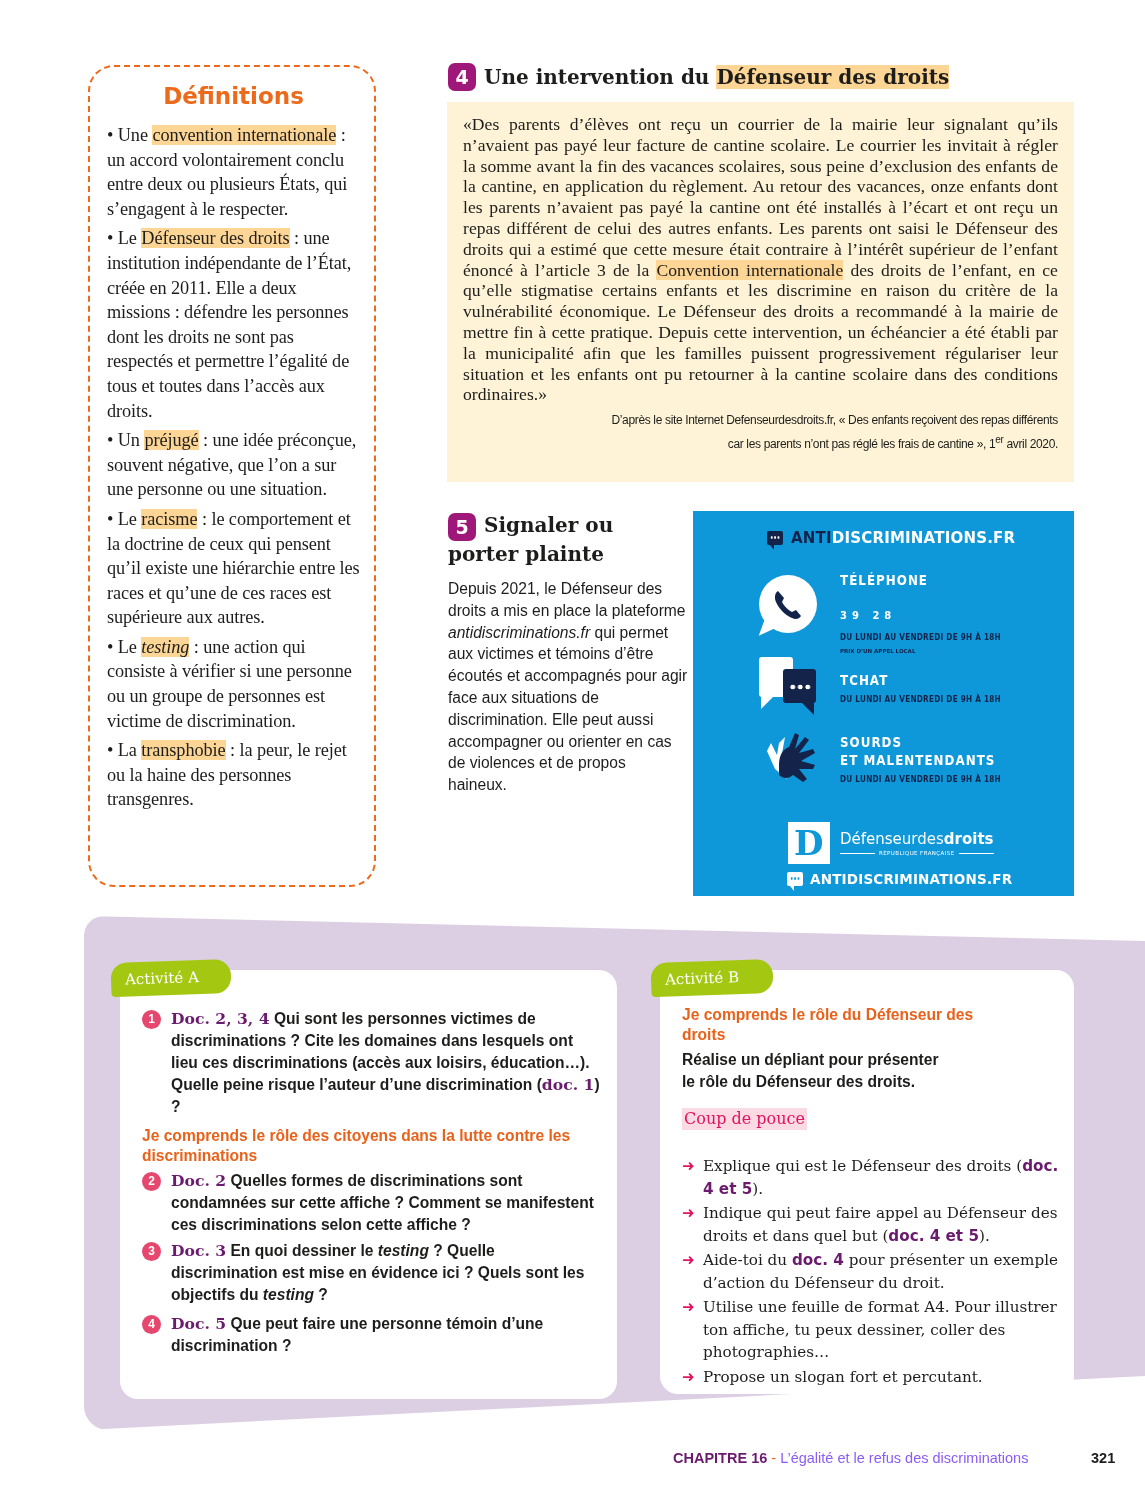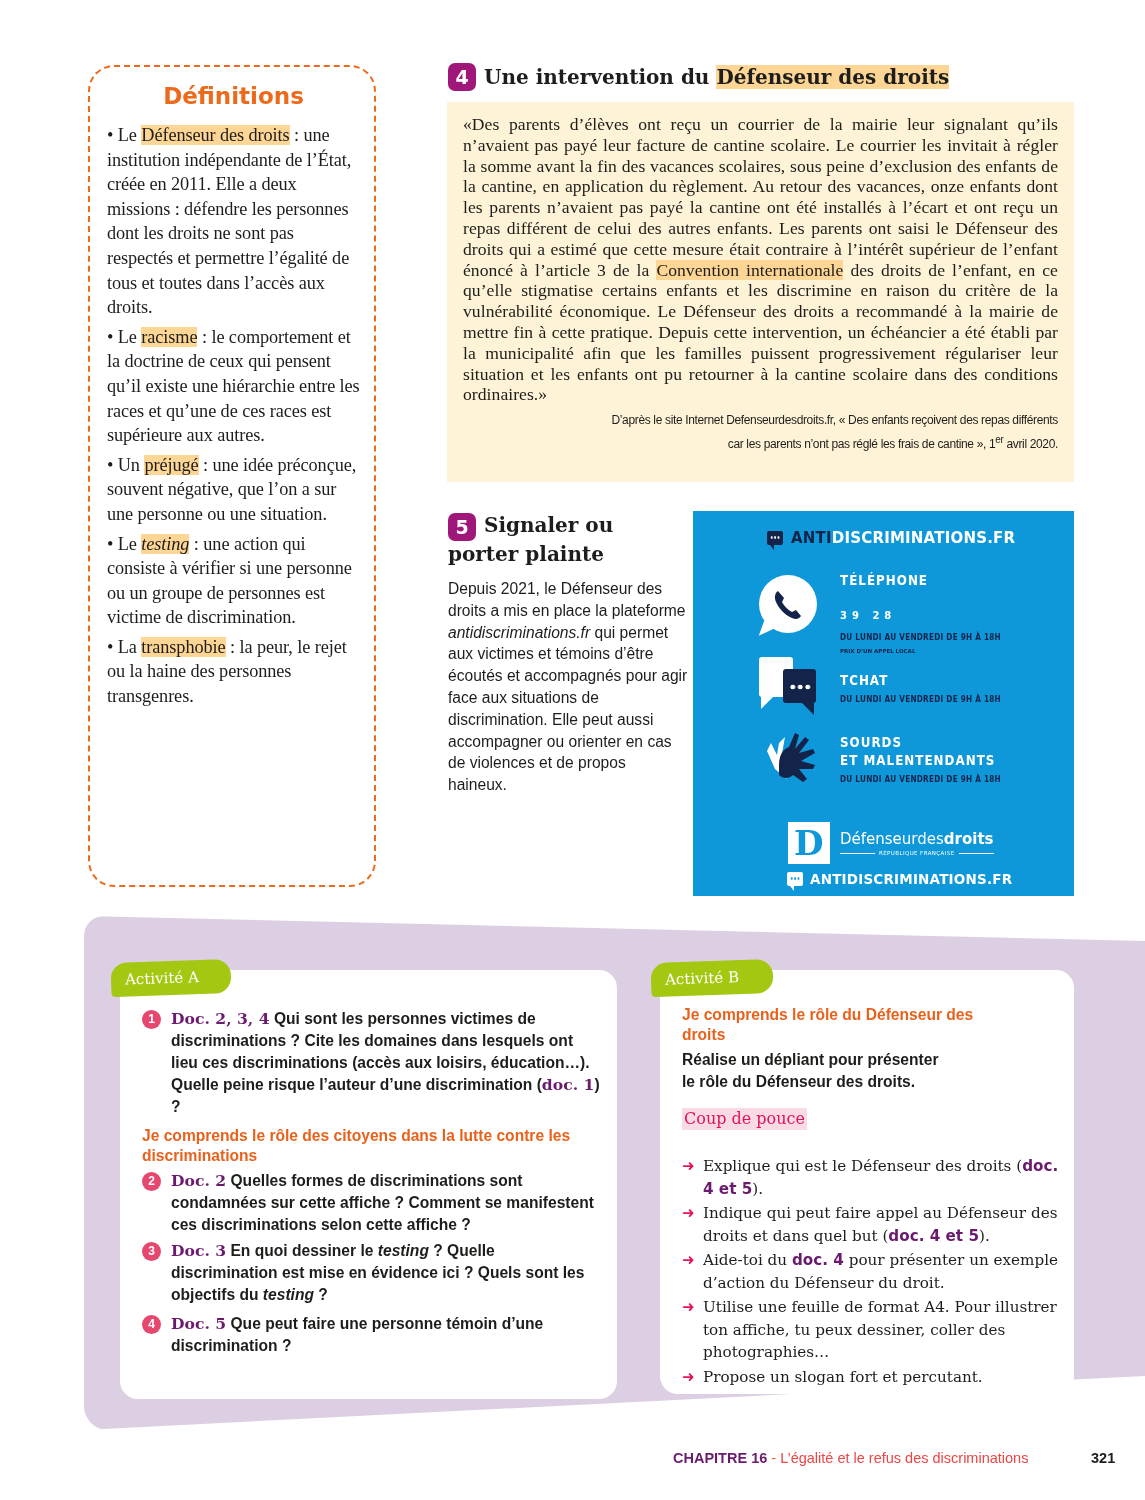--- a/index.html
+++ b/index.html
@@ -144,36 +144,39 @@
   .tip {
     position: relative; padding-left: 21px; font-family: "DejaVu Serif", serif;
     font-size: 15.2px; line-height: 22.5px; margin-bottom: 2px;
   }
   .tip-arrow { position: absolute; left: 0; top: 0; color: #e0135f; font-weight: bold; font-family: "DejaVu Sans", sans-serif; font-size: 15px; }
 
   
   .footer { position: absolute; left: 673px; top: 1450px; font-family: "Liberation Sans", sans-serif; font-size: 14.5px; white-space: nowrap; }
   .footer .chap { color: #6b1b6e; font-weight: bold; }
   .footer .sep { color: #e8621b; }
-  .footer .title { color: #ef4444; }
+  .footer .title { color: #8b5cf6; }
   .page-num { position: absolute; left: 1091px; top: 1450px; font-family: "Liberation Sans", sans-serif; font-weight: bold; font-size: 14.5px; }
 </style>
 </head>
 <body>
 
 <div class="defs">
   <div class="defs-title">Définitions</div>
   <div class="def-item">
+    <span>• Une </span><span class="hl">convention internationale</span><span> : un accord volontairement conclu entre deux ou plusieurs États, qui s’engagent à le respecter.</span>
+  </div>
+  <div class="def-item">
     <span>• Le </span><span class="hl">Défenseur des droits</span><span> : une institution indépendante de l’État, créée en 2011. Elle a deux missions : défendre les personnes dont les droits ne sont pas respectés et permettre l’égalité de tous et toutes dans l’accès aux droits.</span>
   </div>
   <div class="def-item">
+    <span>• Un </span><span class="hl">préjugé</span><span> : une idée préconçue, souvent négative, que l’on a sur une personne ou une situation.</span>
+  </div>
+  <div class="def-item">
     <span>• Le </span><span class="hl">racisme</span><span> : le comportement et la doctrine de ceux qui pensent qu’il existe une hiérarchie entre les races et qu’une de ces races est supérieure aux autres.</span>
-  </div>
-  <div class="def-item">
-    <span>• Un </span><span class="hl">préjugé</span><span> : une idée préconçue, souvent négative, que l’on a sur une personne ou une situation.</span>
   </div>
   <div class="def-item">
     <span>• Le </span><span class="hl-i">testing</span><span> : une action qui consiste à vérifier si une personne ou un groupe de personnes est victime de discrimination.</span>
   </div>
   <div class="def-item">
     <span>• La </span><span class="hl">transphobie</span><span> : la peur, le rejet ou la haine des personnes transgenres.</span>
   </div>
 </div>
 
 <div class="doc4-head">

